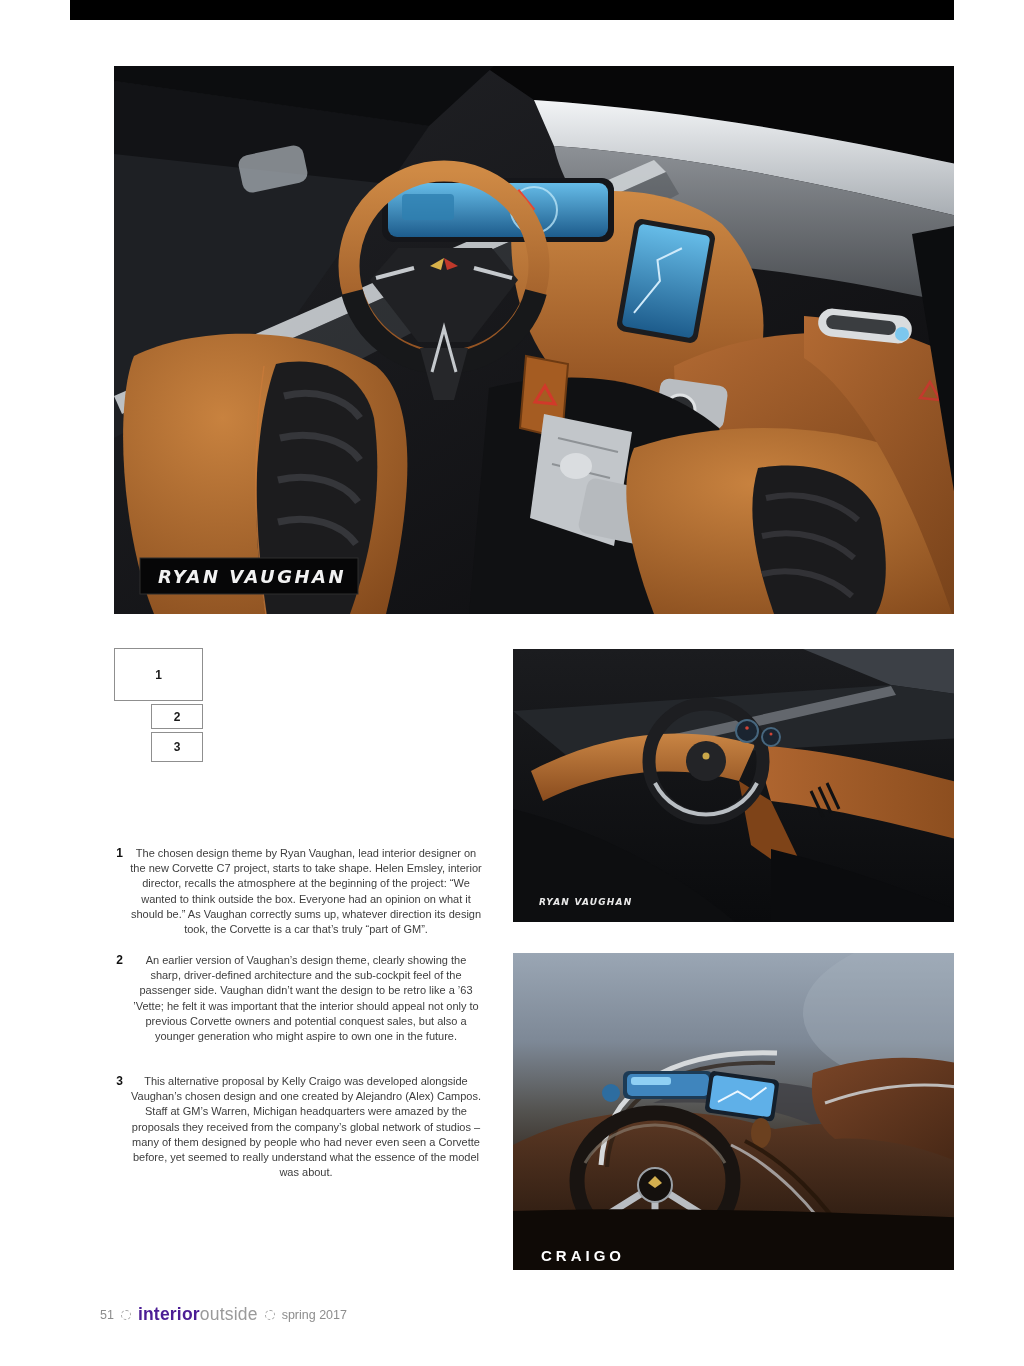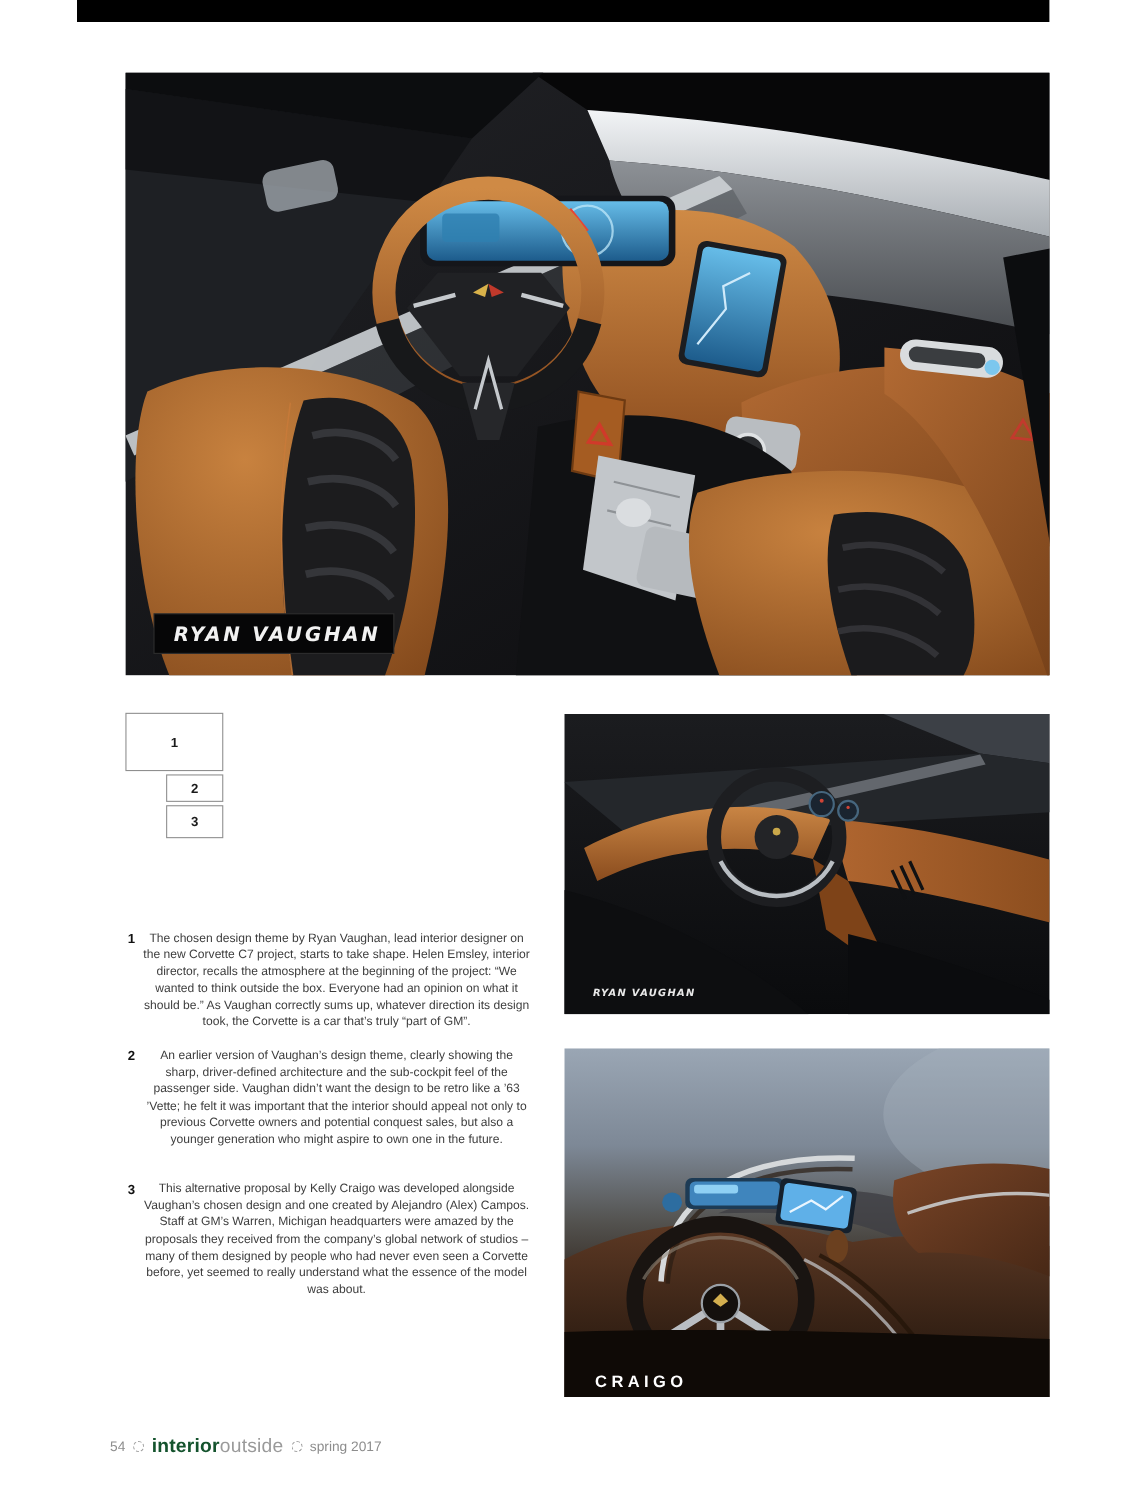--- a/index.html
+++ b/index.html
@@ -20,21 +20,21 @@
   .mapbox3 { left:81px; top:732px; width:52px; height:30px; }
 
   .caption { position:absolute; left:44px; width:368px; display:flex; gap:5px; }
   .cap1 { top:846px; } .cap2 { top:953px; } .cap3 { top:1074px; }
   .capnum { font-weight:bold; font-size:12px; color:#111; flex:0 0 11px; line-height:15px; }
   .captext { margin:0; font-size:11px; line-height:15.2px; color:#3d3d3d; }
 
   .pagefooter { position:absolute; left:30px; top:1306px; display:flex; align-items:center; gap:7px; color:#8d8d8d; }
   .pgnum, .issue { font-size:12.5px; }
   .logo { font-size:17.5px; letter-spacing:.2px; color:#9a9a9a; line-height:1; }
-  .logo b { color:#14532d; font-weight:bold; }
+  .logo b { color:#4c1d95; font-weight:bold; }
   .orn { display:inline-block; width:10px; height:10px; border:1.5px dashed #a3a3a3; border-radius:50%; }
 </style>
 </head>
 <body>
 
 <div class="page">
 
   <div class="topbar"></div>
 
   <figure class="fig fig1">
@@ -313,20 +313,20 @@
         <path d="M312,150 C402,118 482,132 535,166" stroke="#cfd3d6" stroke-width="3" fill="none" opacity="0.85"></path>
       </g>
 
       <path d="M0,258 C180,252 380,262 535,268 L535,317 L0,317 Z" fill="#0f0a06"></path>
 
       <text x="28" y="308" font-family="Liberation Sans, sans-serif" font-size="15" font-weight="bold" letter-spacing="4" fill="#ffffff">CRAIGO</text>
     </svg>
   </figure>
 
   <footer class="pagefooter">
-    <span class="pgnum">54</span>
+    <span class="pgnum">51</span>
     <span class="orn"></span>
     <span class="logo"><b>interior</b><span>outside</span></span>
     <span class="orn"></span>
     <span class="issue">spring 2017</span>
   </footer>
 
 </div>
 
 </body></html>

